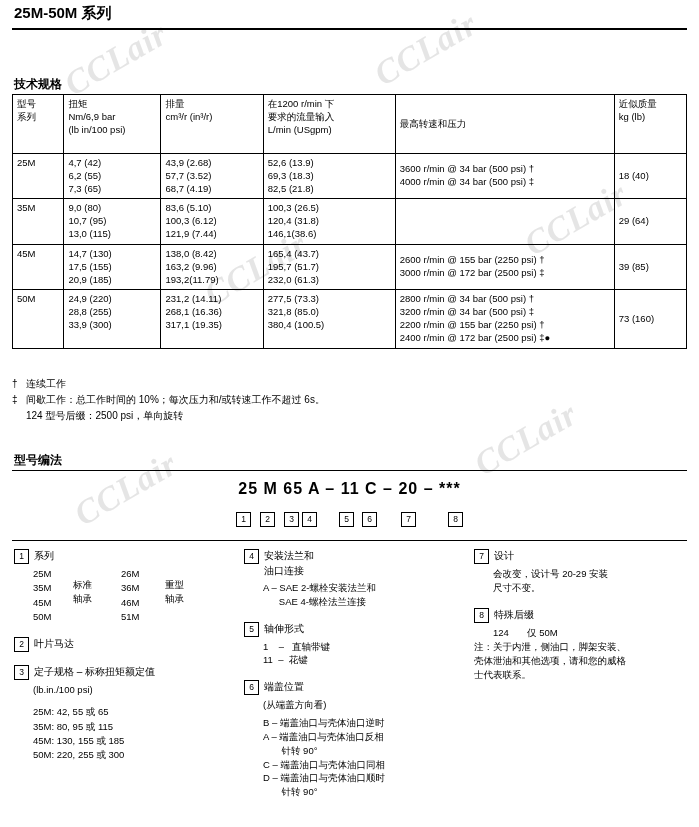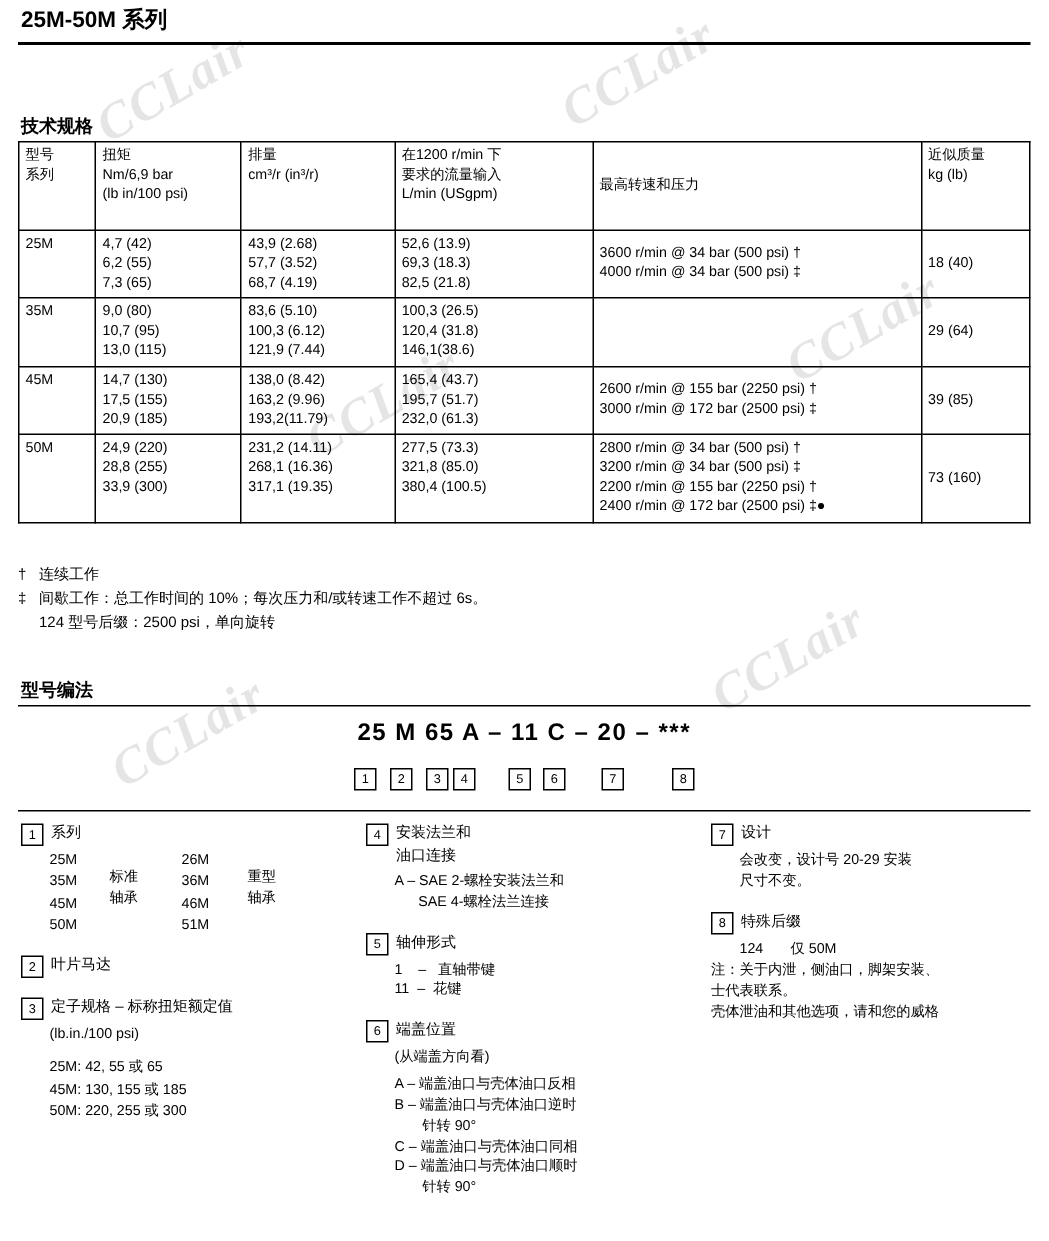--- a/index.html
+++ b/index.html
@@ -417,20 +417,21 @@
       </div>
 
       <div class="blk">
         <div class="item-head">
           <div class="num-box">3</div>
           <div class="htxt">定子规格 – 标称扭矩额定值</div>
         </div>
         <div class="sub">(lb.in./100 psi)</div>
         <div class="sub" style="margin-top:8px;">
           <div>25M: 42, 55 或 65</div>
+          <div>35M: 80, 95 或 115</div>
           <div>45M: 130, 155 或 185</div>
           <div>50M: 220, 255 或 300</div>
         </div>
       </div>
 
     </div>
 
     <div class="lcol lcol2">
 
       <div class="blk">
@@ -458,22 +459,22 @@
         </div>
       </div>
 
       <div class="blk">
         <div class="item-head">
           <div class="num-box">6</div>
           <div class="htxt">端盖位置</div>
         </div>
         <div class="sub">(从端盖方向看)</div>
         <div class="sub tight" style="margin-top:4px;">
+          <div>B – 端盖油口与壳体油口逆时</div>
           <div>A – 端盖油口与壳体油口反相</div>
-          <div>B – 端盖油口与壳体油口逆时</div>
           <div style="white-space:pre">       针转 90°</div>
           <div>C – 端盖油口与壳体油口同相</div>
           <div>D – 端盖油口与壳体油口顺时</div>
           <div style="white-space:pre">       针转 90°</div>
         </div>
       </div>
 
     </div>
 
     <div class="lcol lcol3">
@@ -493,22 +494,22 @@
         <div class="item-head">
           <div class="num-box">8</div>
           <div class="htxt">特殊后缀</div>
         </div>
         <div class="suffix-rows">
           <div class="sc1">124</div>
           <div>仅 50M</div>
         </div>
         <div class="note-final">
           <div>注：关于内泄，侧油口，脚架安装、</div>
+          <div>壳体泄油和其他选项，请和您的威格</div>
           <div>士代表联系。</div>
-          <div>壳体泄油和其他选项，请和您的威格</div>
         </div>
       </div>
 
     </div>
 
   </div>
 
 </div>
 
 </body></html>

